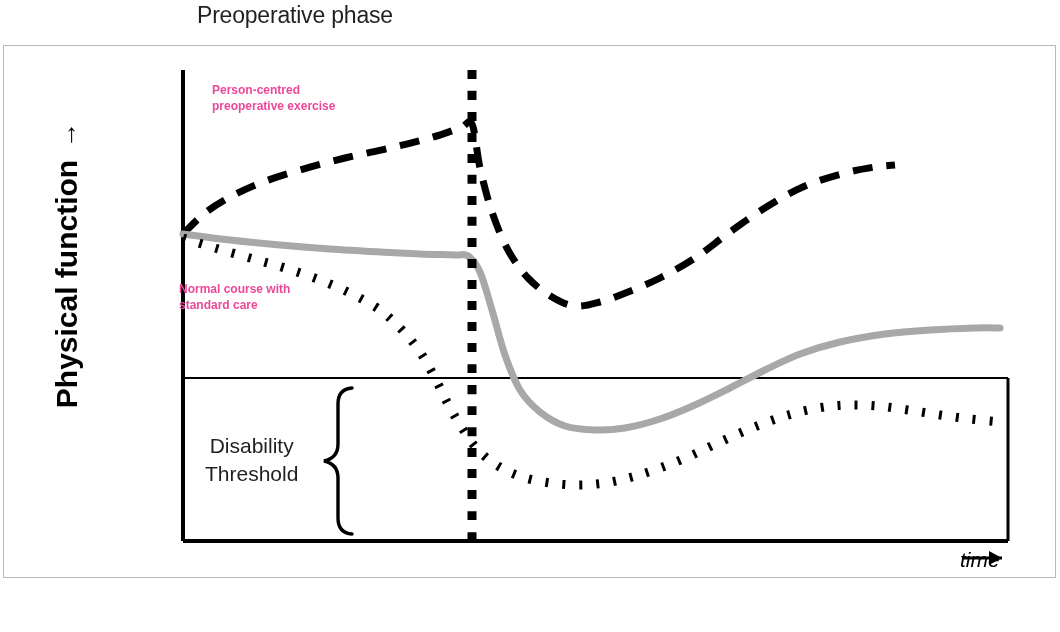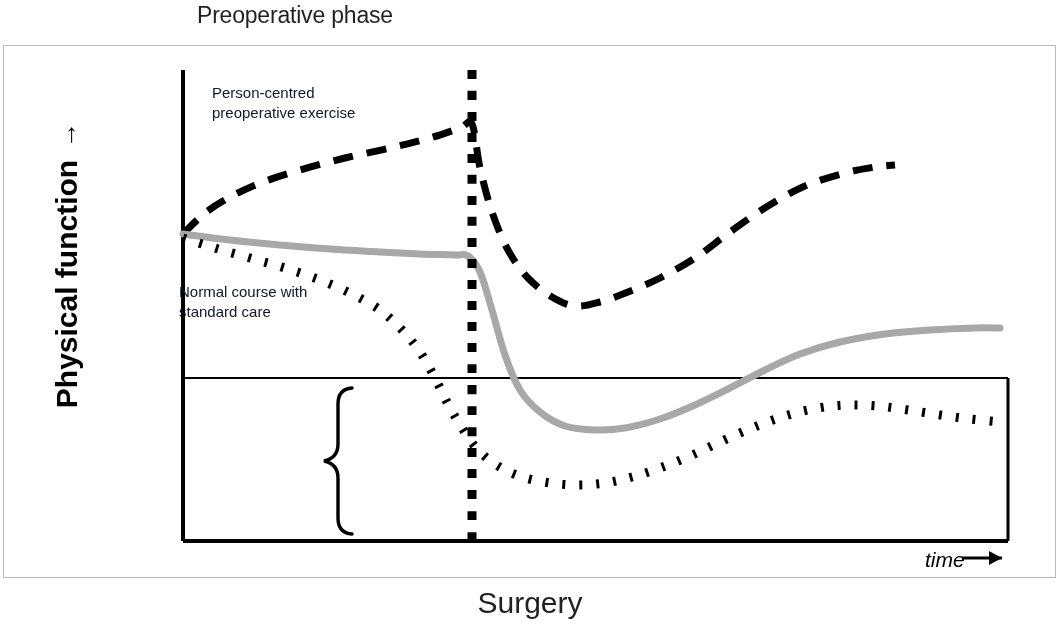--- a/index.html
+++ b/index.html
@@ -31,36 +31,36 @@
   }
   #ylabel-text{
     font-size:30px;font-weight:bold;color:#000;
     font-family:"Liberation Sans",sans-serif;white-space:nowrap;
   }
   #ylabel-arrow{
     font-size:26px;font-weight:normal;color:#000;margin-left:12px;
   }
 
   .ann{
-    position:absolute;font-weight:normal;color:#0f172a;
+    position:absolute;font-weight:bold;color:#ec4899;
     font-family:"Liberation Sans",sans-serif;
-    font-size:15px;line-height:1.32;white-space:pre-line;
+    font-size:12px;line-height:1.32;white-space:pre-line;
   }
   #ann-exercise{left:212px;top:83px;}
   #ann-normal{left:179px;top:282px;}
 
   #ann-disability{
     position:absolute;left:205px;top:432px;
     font-size:21px;line-height:1.35;color:#231f20;
     font-family:"Liberation Sans",sans-serif;
     text-align:center;white-space:pre-line;
   }
 
   #time-label{
-    position:absolute;left:925px;top:548px;
+    position:absolute;left:960px;top:548px;
     font-size:21px;font-style:italic;color:#000;
     font-family:"Liberation Sans",sans-serif;white-space:nowrap;
   }
   #surgery-label{
     position:absolute;left:0px;top:586px;width:1060px;
     text-align:center;font-size:30px;color:#231f20;
     font-family:"Liberation Sans",sans-serif;
   }
   #svg-layer{position:absolute;left:0;top:0;width:1060px;height:632px;}
 </style>
@@ -96,18 +96,19 @@
         <path d="M 472 70 C 472 149.16666666666669 472 465.8333333333333 472 545" fill="none" stroke="#000000" stroke-width="9" stroke-dasharray="9,12" stroke-linecap="butt" stroke-linejoin="round"></path>
       </g>
   </svg>
 
   <div class="ann" id="ann-exercise">Person-centred
 preoperative exercise</div>
 
   <div class="ann" id="ann-normal">Normal course with
 standard care</div>
 
+  <div id="ann-disability">Disability
+Threshold</div>
 
   <div id="time-label">time</div>
 
-  <div id="surgery-label">Surgery</div>
 
 </div>
 
 </body></html>

